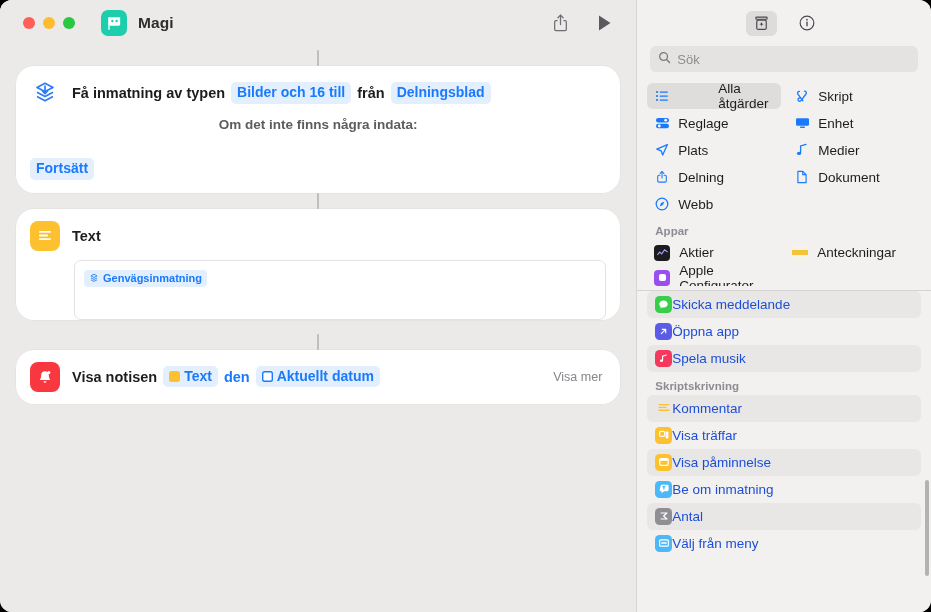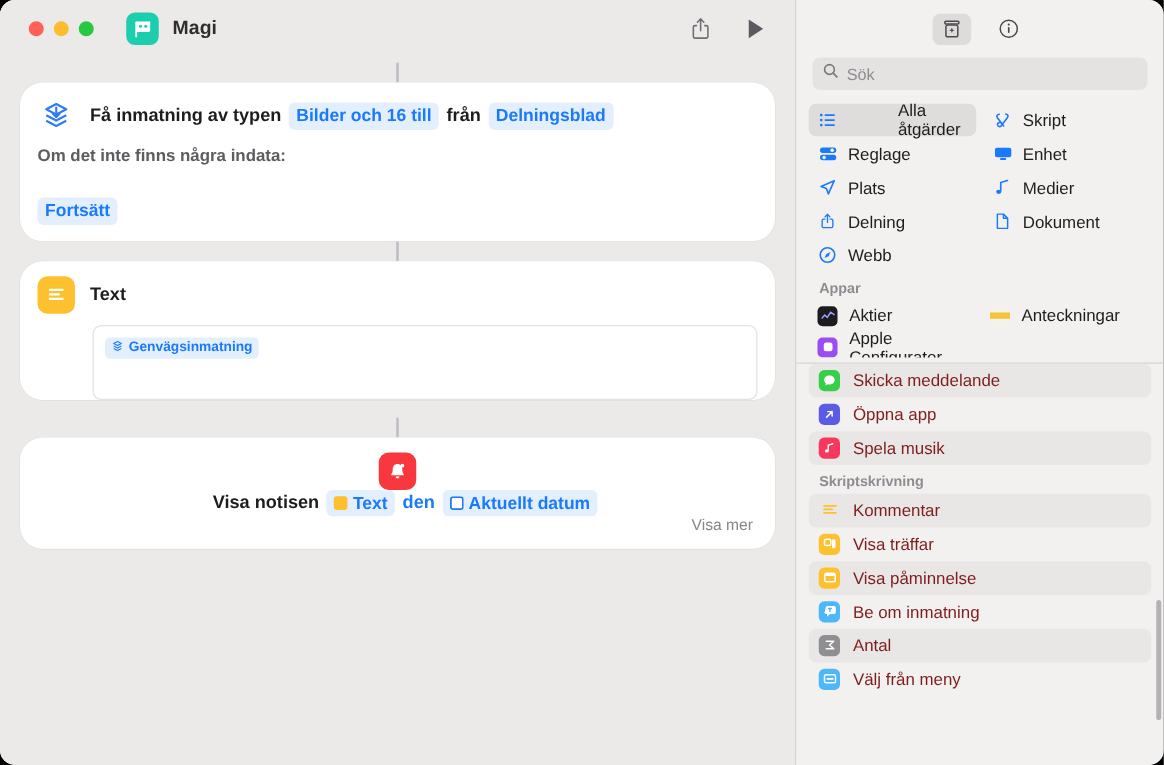--- a/index.html
+++ b/index.html
@@ -63,21 +63,21 @@
   .phrase .plain-word{font-weight:600;color:#1d1d1f;}
   .token{
     display:inline-flex;align-items:center;gap:4px;
     background:#e3effd;color:#1a7afb;border-radius:5px;
     padding:2px 6px;font-size:14px;font-weight:600;line-height:1.25;
     white-space:nowrap;
   }
   .token.small{font-size:11px;padding:2px 5px;border-radius:4px;}
   .tokenglyph{width:11px;height:11px;border-radius:2.5px;display:inline-block;flex:0 0 auto;}
   .sub-line{
-    padding:9px 14px 0 14px;font-size:13.5px;color:#5d5d61;font-weight:600;
+    padding:9px 14px 0 14px;font-size:13.5px;color:#5d5d61;font-weight:600;text-align:center;
   }
   .sub-token-row{padding:6px 25px 13px 14px;margin-top:20px;}
   .showmore{
     margin-left:auto;font-size:12.5px;color:#86868b;font-weight:400;padding-right:4px;
   }
   .textfield{
     margin:9px 14px 14px 58px;border:1px solid #e2e2e4;border-radius:7px;
     height:44px;padding:7px 9px;background:#fff;
   }
 
@@ -118,22 +118,22 @@
     display:flex;align-items:center;gap:9px;height:25px;padding:0 7px;
     font-size:13.5px;color:#1d1d1f;
   }
   .appglyph{width:16px;height:16px;border-radius:4px;flex:0 0 auto;
     display:flex;align-items:center;justify-content:center;overflow:hidden;}
   .clip-apps{height:46px;overflow:hidden;position:relative;}
   .divider{height:.5px;background:#d5d4d2;margin:4px 0 0 0;}
 
   .rowlist{padding:0 10px;}
   .lrow{
-    display:flex;align-items:center;gap:10px;height:27px;padding:0 8px;border-radius:6px;
-    font-size:13.5px;color:#7f1d1d;
+    display:flex;align-items:center;height:27px;padding:0 8px;border-radius:6px;
+    font-size:13.5px;color:#1d4ed8;
   }
   .lrow.alt{background:#e8e7e5;}
   .lrow .lg{width:17px;height:17px;border-radius:4.5px;flex:0 0 auto;
     display:flex;align-items:center;justify-content:center;}
   .fade-bottom{
     position:absolute;left:0;right:0;bottom:0;height:10px;
     background:linear-gradient(to bottom, rgba(242,241,240,0), rgba(242,241,240,1));
     pointer-events:none;
   }
   .scrollbar{
@@ -230,21 +230,21 @@
               </svg>
             </span>
             <span>Genvägsinmatning</span>
           </span>
         </div>
       </div>
 
       <div class="connector"></div>
 
       <div class="card">
-        <div class="card-row" style="padding-bottom:12px;flex-direction:column;">
+        <div class="card-row" style="padding-bottom:12px;">
           <div class="act-icon red">
             <svg width="18" height="18" viewBox="0 0 18 18">
               <path d="M9 3.2c-2.3 0-3.8 1.7-3.8 3.9 0 2.4-.5 3.3-1.1 4-.3.4-.1 1 .5 1h8.8c.6 0 .8-.6.5-1-.6-.7-1.1-1.6-1.1-4 0-2.2-1.5-3.9-3.8-3.9z" fill="#fff"></path>
               <path d="M7.5 13.2a1.5 1.5 0 0 0 3 0z" fill="#fff"></path>
               <circle cx="12.9" cy="4.5" r="1.5" fill="#fff"></circle>
             </svg>
           </div>
           <div class="phrase">
             <span class="plain-word">Visa notisen</span>
             <span class="token">

